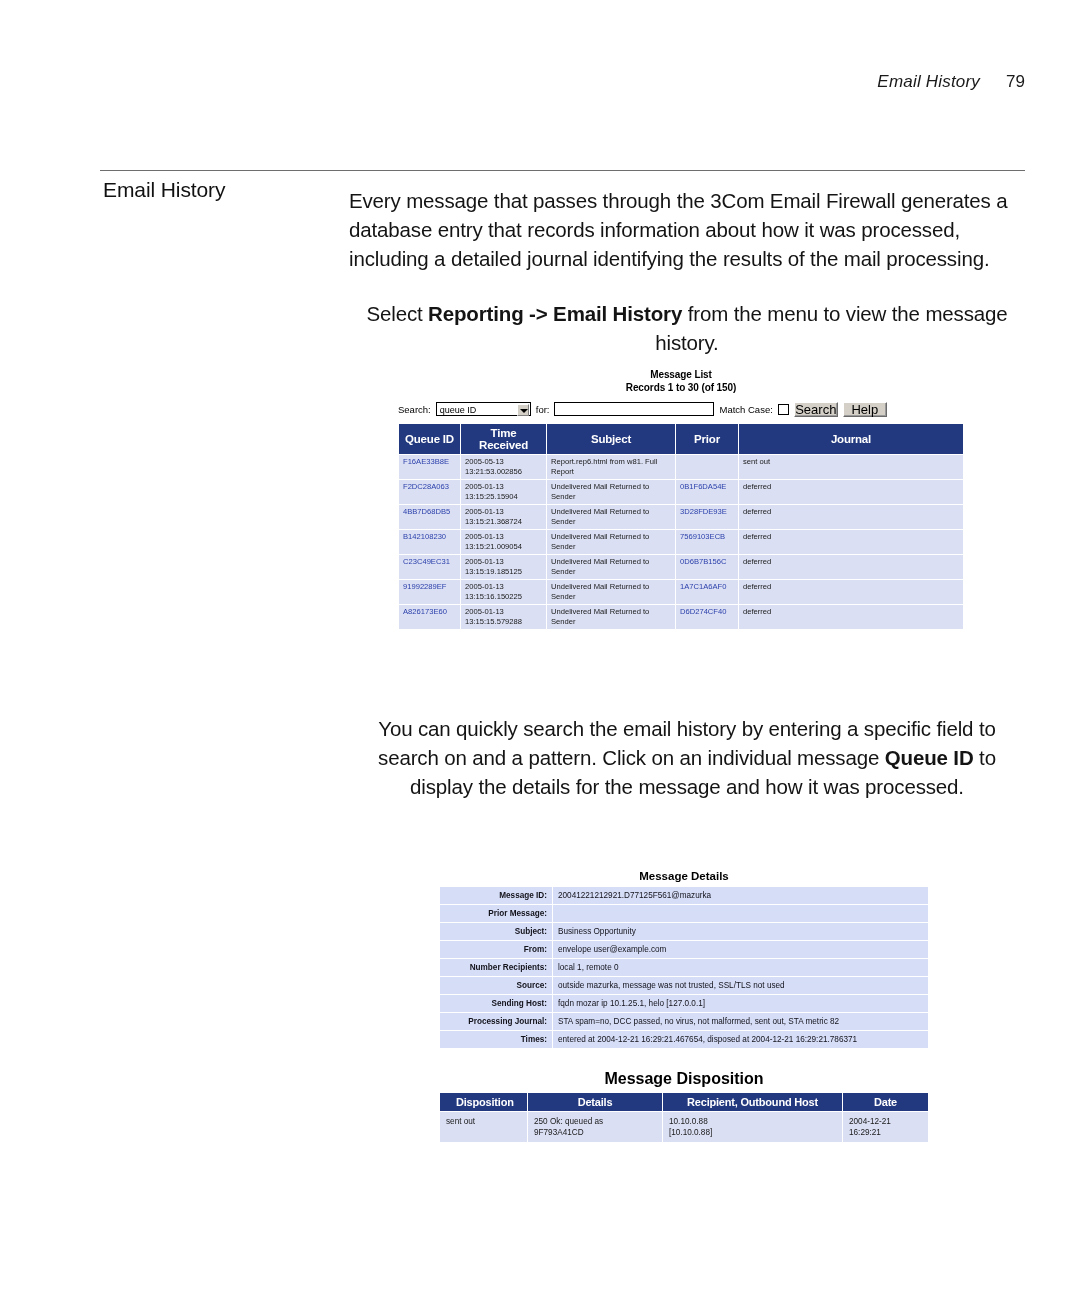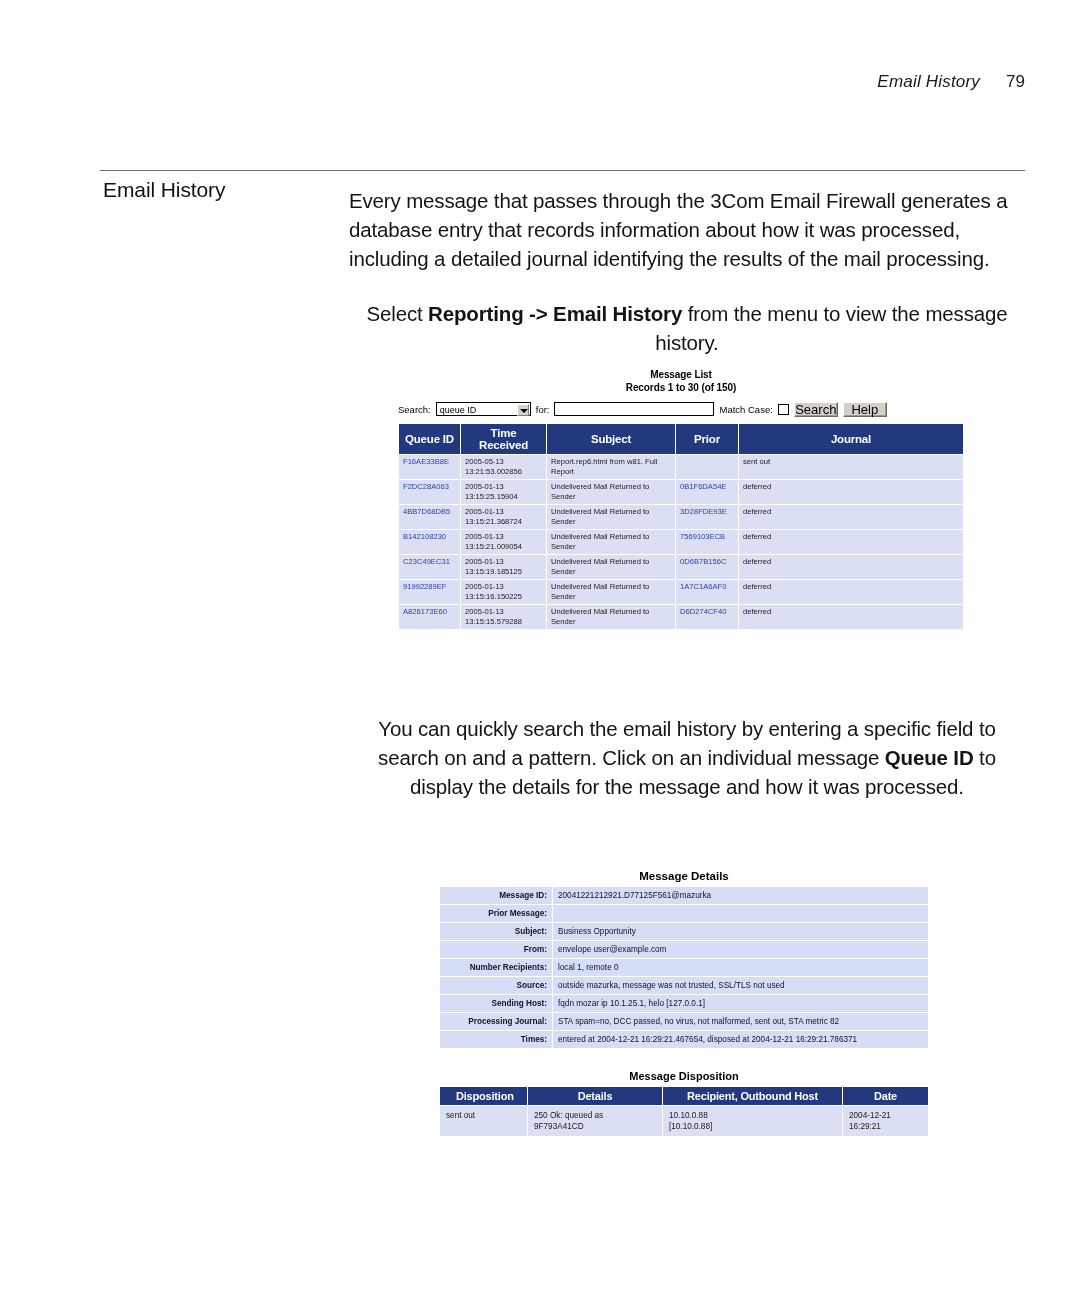--- a/index.html
+++ b/index.html
@@ -231,21 +231,21 @@
 
   
   .shot-disp {
     position: absolute;
     left: 439px;
     top: 1070px;
     width: 490px;
   }
   .dp-caption {
     text-align: center;
-    font-size: 11px;
+    font-size: 16px;
     font-weight: 700;
     color: #000;
     padding-bottom: 4px;
   }
   table.disptbl {
     border-collapse: collapse;
     width: 100%;
     table-layout: fixed;
   }
   table.disptbl th {

